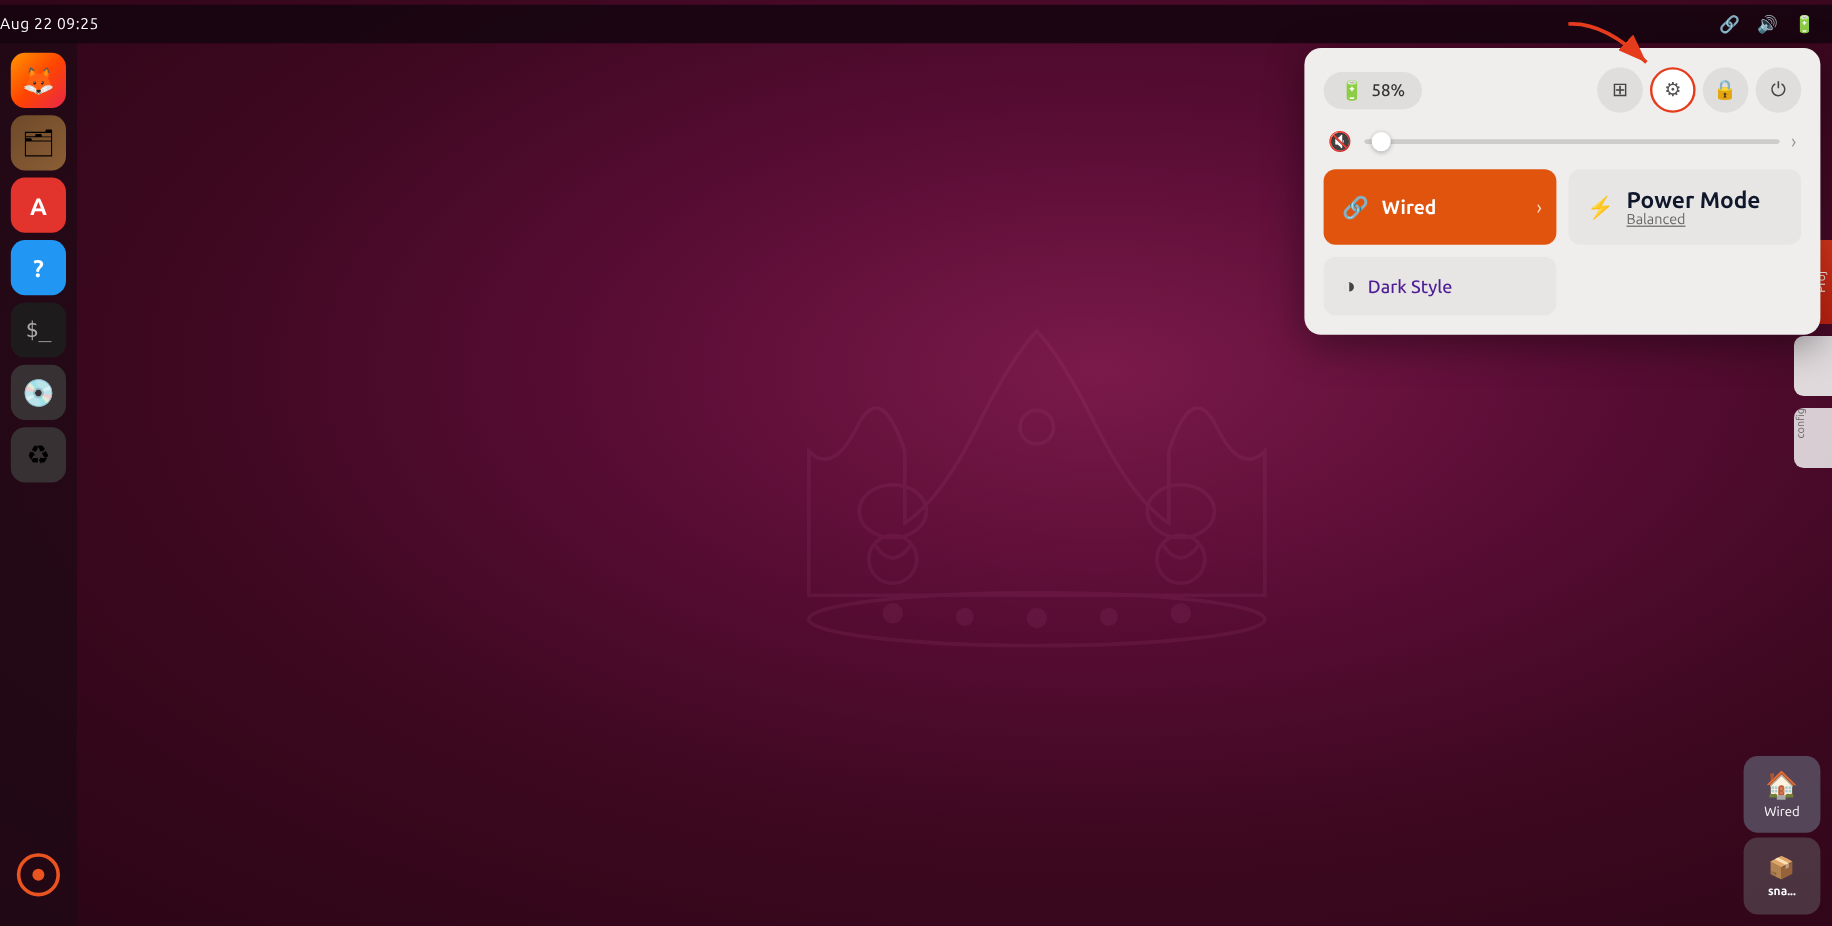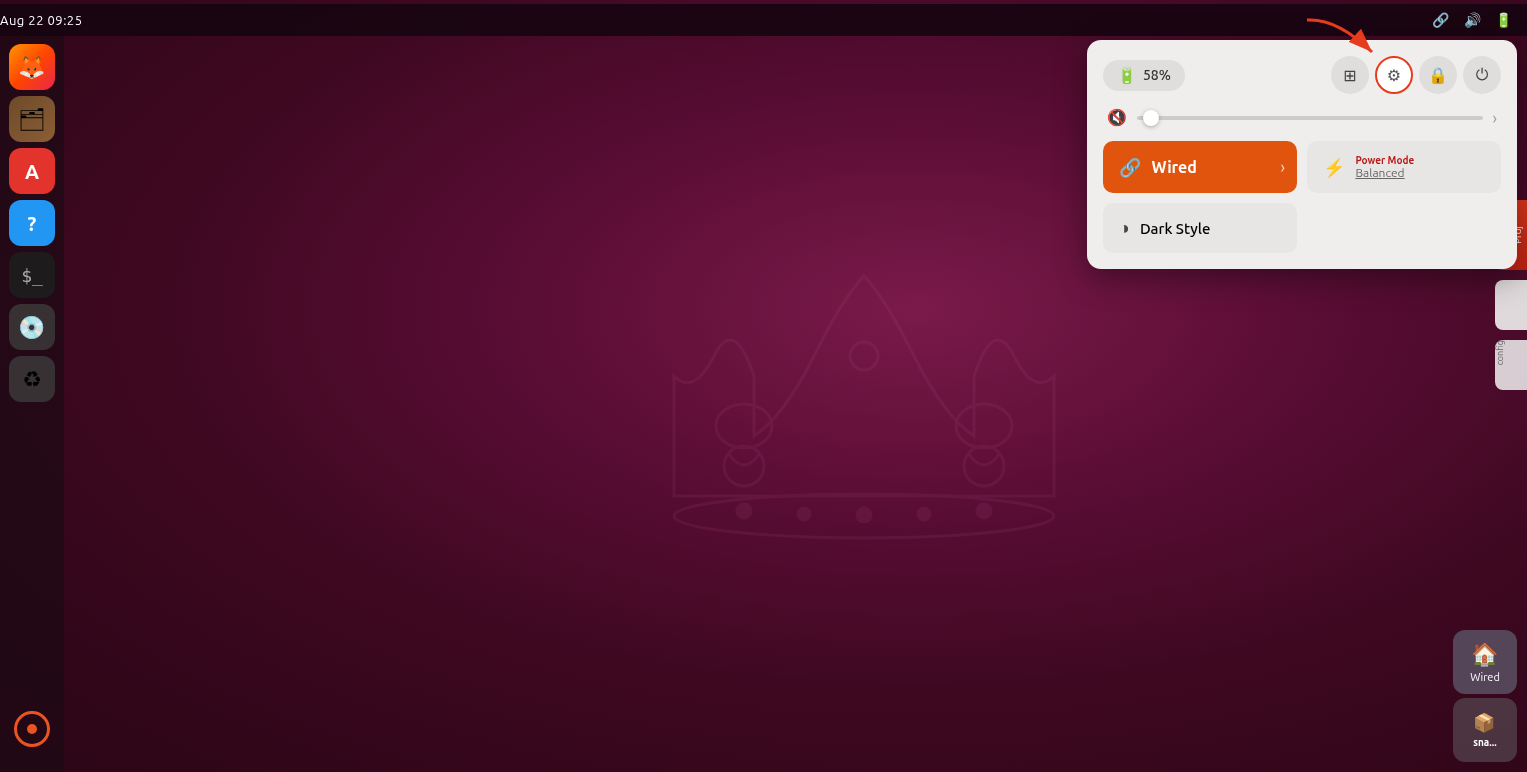--- a/index.html
+++ b/index.html
@@ -244,23 +244,23 @@
       color: rgba(255,255,255,0.8);
       font-size: 16px;
     }
 
     .tile-power {
       background: #e8e6e4;
       color: #444;
     }
 
     .tile-power .tile-label {
-      font-size: 10px;
+      font-size: 19px;
       font-weight: 600;
-      color: #b91c1c;
+      color: #0f172a;
     }
 
     .tile-power .tile-sublabel {
       font-size: 12px;
       color: #666;
       text-decoration: underline;
     }
 
     .tile-icon {
       font-size: 18px;
@@ -268,21 +268,21 @@
 
     .tile-dark {
       background: #e8e6e4;
       color: #444;
       grid-column: 1 / 2;
     }
 
     .tile-dark .tile-label {
       font-size: 15px;
       font-weight: 500;
-      color: #000000;
+      color: #4c1d95;
     }
 
     
     .bottom-dock {
       position: absolute;
       bottom: 10px;
       right: 10px;
       display: flex;
       flex-direction: column;
       align-items: center;

